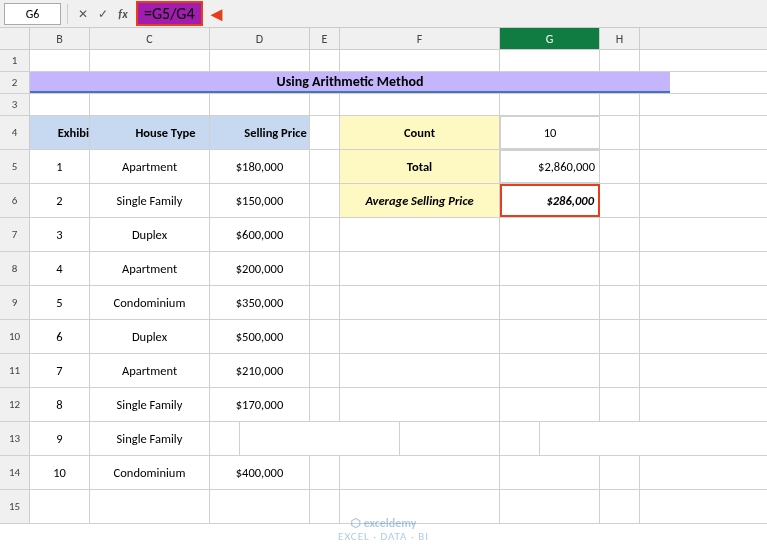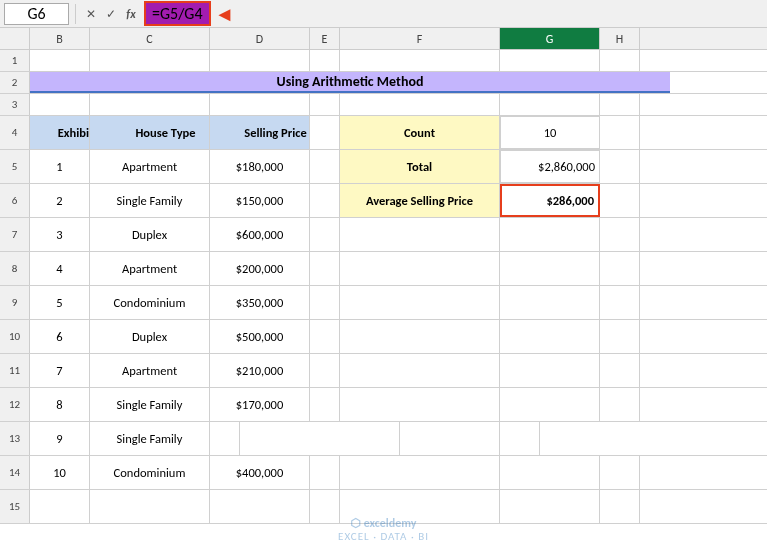--- a/index.html
+++ b/index.html
@@ -17,26 +17,26 @@
     .formula-bar {
       display: flex;
       align-items: center;
       height: 28px;
       background: #f0f0f0;
       border-bottom: 1px solid #ccc;
       padding: 0 4px;
       gap: 4px;
     }
     .cell-ref-box {
-      width: 65px;
+      width: 57px;
       height: 22px;
       border: 1px solid #aaa;
       background: #fff;
       text-align: center;
-      font-size: 16px;
+      font-size: 12px;
       display: flex;
       align-items: center;
       justify-content: center;
     }
     .formula-divider {
       width: 1px;
       height: 20px;
       background: #ccc;
       margin: 0 2px;
     }
@@ -123,21 +123,21 @@
       display: flex;
       align-items: center;
       padding: 0 4px;
       font-size: 12.5px;
       background: #fff;
       overflow: hidden;
       white-space: nowrap;
     }
     .cell.center { justify-content: center; }
     .cell.right { justify-content: flex-end; }
-    .cell.bold { font-weight: bold; }
+    .cell.bold { font-weight: bold; font-style: italic; }
     .cell.header-bg {
       background: #c6d9f1;
       font-weight: bold;
       padding-left: 36px;
     }
     .cell.blue-bg {
       background: #fef9c3;
       font-weight: bold;
     }
     .cell.active-cell {

